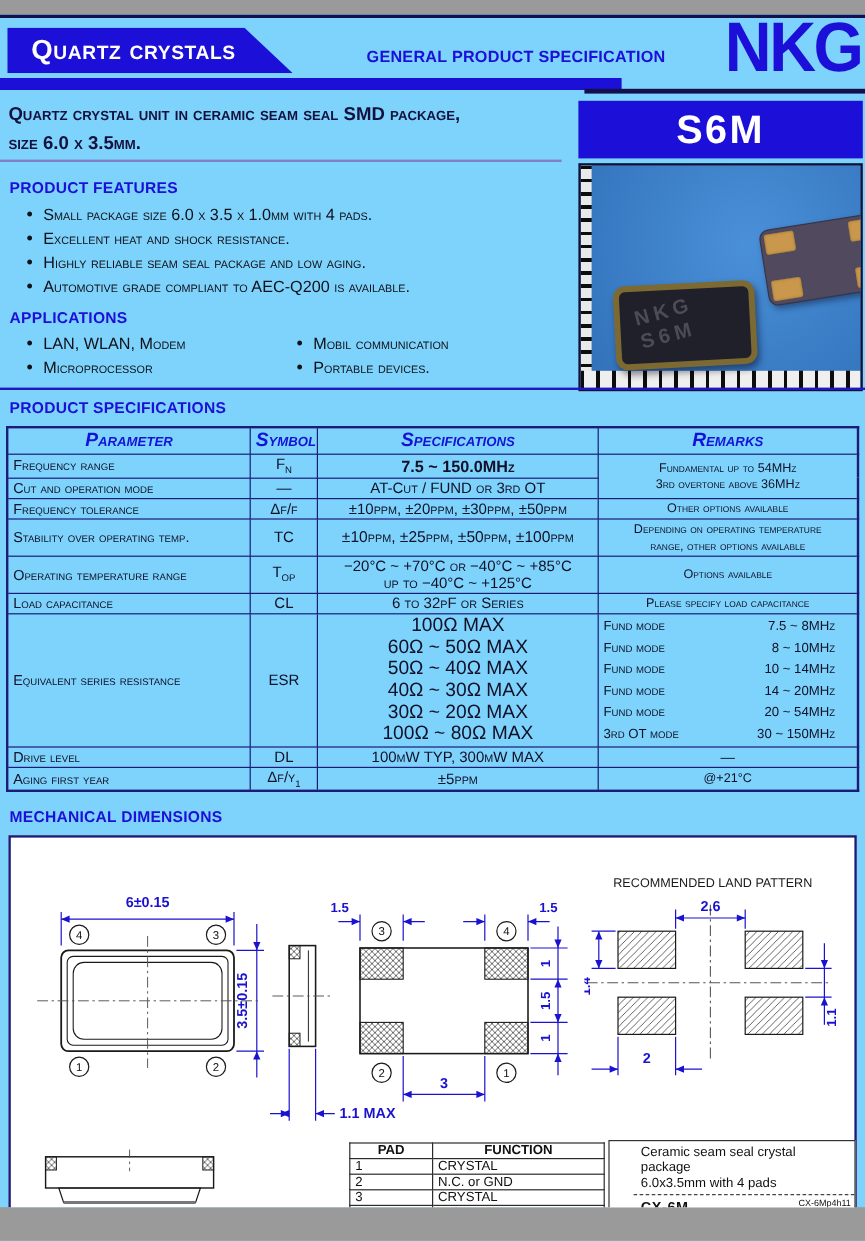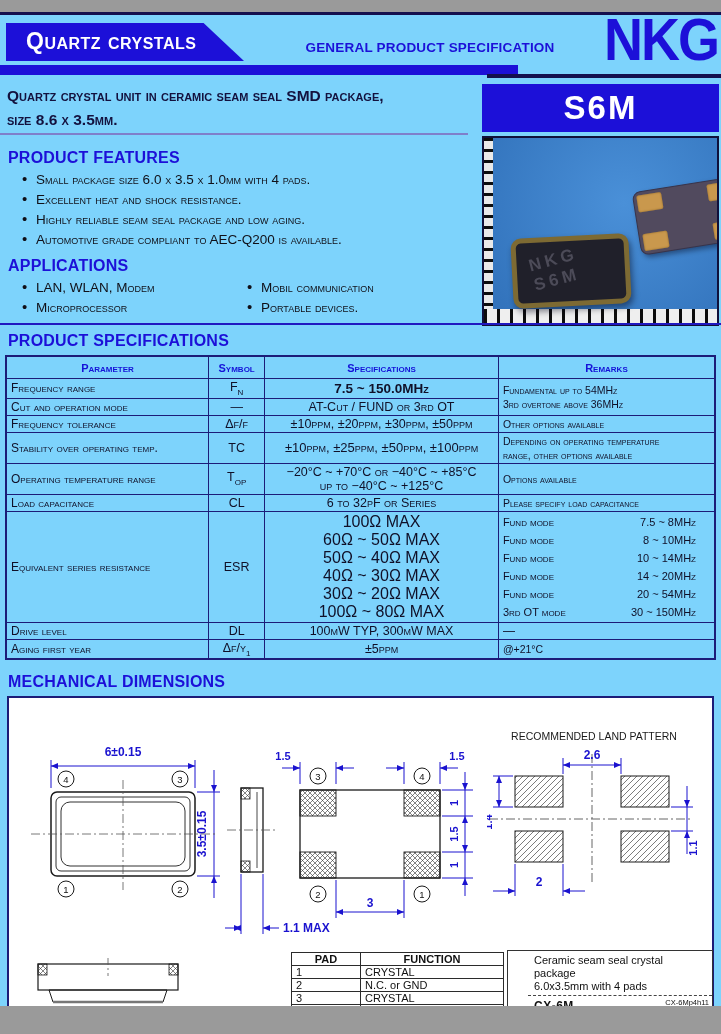--- a/index.html
+++ b/index.html
@@ -41,35 +41,35 @@
     box-shadow:2px 4px 6px rgba(0,0,20,.45); box-sizing:border-box; }
   .chip-top .eng { position:absolute; left:14px; top:8px; color:#4c4b58; font-weight:bold;
     font-size:17px; letter-spacing:4px; line-height:20px; transform:rotate(-12deg); }
   .chip-bottom { position:absolute; left:152px; top:46px; width:102px; height:62px;
     background:#514a5e; border:1px solid #39344a; border-radius:8px; transform:rotate(-9deg);
     box-shadow:2px 3px 5px rgba(0,0,20,.4); }
   .pad { position:absolute; width:25px; height:17px; background:#c9984d; border-radius:2px;
     box-shadow:inset 0 0 2px #8a6526; }
 
   
-  .sec-heading { color:#1c10d8; font-size:16px; font-weight:bold; letter-spacing:0.2px; }
+  .sec-heading { color:#1c10d8; font-size:13px; font-weight:bold; letter-spacing:0.2px; }
   .bullets { font-size:13.5px; color:#101018; }
   .bullet { height:20px; line-height:20px; white-space:nowrap; }
   .bullet::before { content:"•"; display:inline-block; width:14px; margin-left:14px; font-size:15px; }
   .hr1 { top:311px; left:0; width:721px; height:2px; background:#2018c0; }
 
   
   table.spec { border-collapse:collapse; table-layout:fixed; width:711px; }
   table.spec td, table.spec th { border:1px solid #1c1c78; padding:1px 4px; overflow:hidden; }
   table.spec { border:2px solid #1c1c78; }
-  th.hdr { color:#1512d8; font-size:11px; font-weight:bold; text-align:center; height:19px; }
+  th.hdr { color:#1512d8; font-size:16px; font-weight:bold; text-align:center; height:19px;font-style:italic; }
   td.param { font-size:12px; color:#101028; text-align:left; font-weight:400; }
   td.sym  { font-size:12.5px; text-align:center; color:#101028; }
   td.spec-c { font-size:12.5px; text-align:center; color:#101028; }
-  td.remark { font-size:10.5px; text-align:left; color:#101028; line-height:14px; }
+  td.remark { font-size:10.5px; text-align:center; color:#101028; line-height:14px; }
   td.spec-c.big { font-size:13.5px; font-weight:bold; }
   .esr-line { display:flex; justify-content:space-between; padding-right:14px; height:18px; line-height:18px; font-size:11px; }
   .esr-spec { height:18px; line-height:18px; font-size:16px; }
   sub.symsub { font-size:8px; }
 
   
   .mech-box { top:684px; left:7px; width:703px; height:334px; border:2px solid #1c1c78; background:#fff; }
   .land-title { top:32px; left:470px; width:230px; text-align:center; font-size:10.5px; color:#1a1a1a; }
   svg text.dim { fill:#1a12cf; font-weight:bold; font-size:12px; font-family:"Liberation Sans",sans-serif; }
   svg text.dim-s { fill:#1a12cf; font-weight:bold; font-size:11px; font-family:"Liberation Sans",sans-serif; }
@@ -102,21 +102,21 @@
   <div class="abs banner sc">
     <span>Quartz crystals</span>
   </div>
   <div class="abs doc-type">GENERAL PRODUCT SPECIFICATION</div>
   <div class="abs logo">NKG</div>
   <div class="abs blue-bar"></div>
   <div class="abs logo-underline"></div>
 
   <div class="abs title-block sc">
     <div>Quartz crystal unit in ceramic seam seal SMD package,</div>
-    <div>size 8.6 x 3.5mm.</div>
+    <div>size 6.0 x 3.5mm.</div>
   </div>
   <div class="abs title-underline"></div>
   <div class="abs badge">S6M</div>
 
   <div class="abs photo">
     <div class="ruler-left"></div>
     <div class="ruler-bottom"></div>
     <div class="chip-bottom">
       <div class="pad" style="left:3px;top:3px;"></div>
       <div class="pad" style="right:3px;top:3px;"></div>

